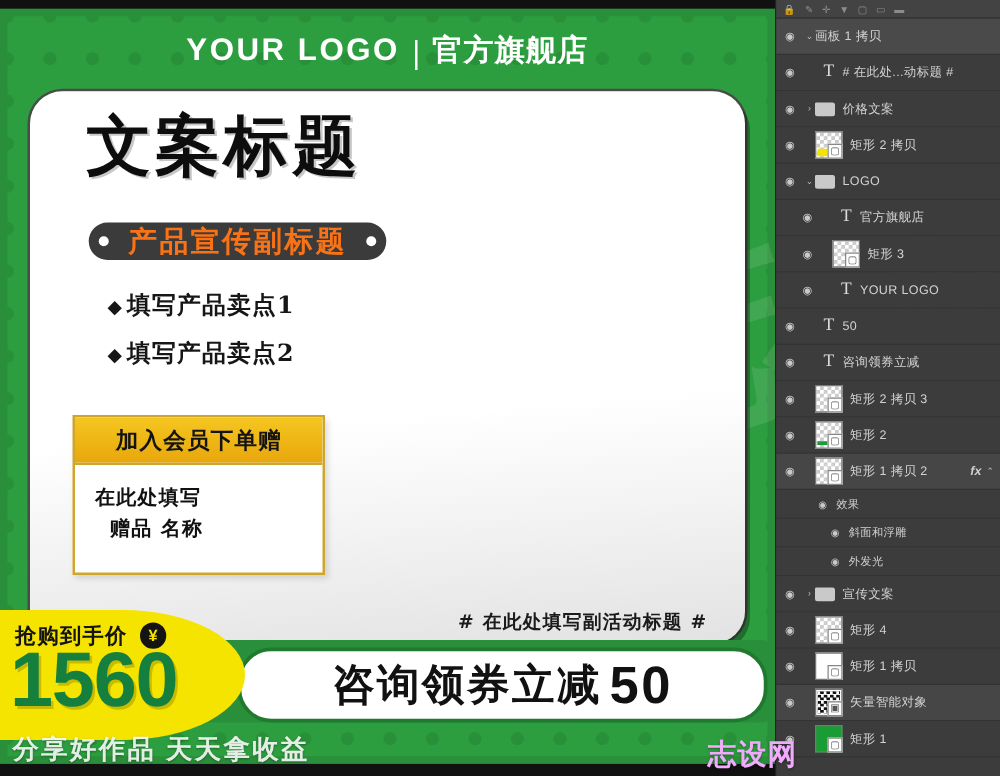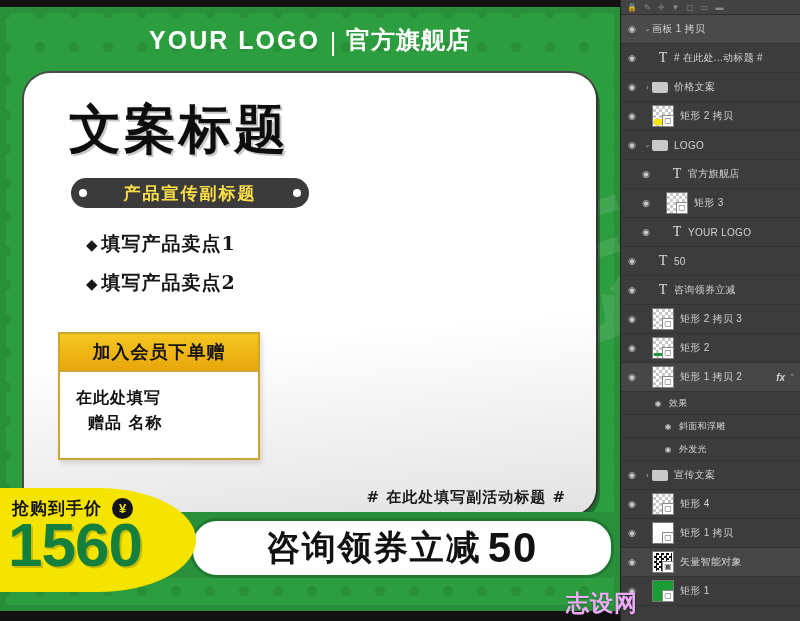--- a/index.html
+++ b/index.html
@@ -49,42 +49,42 @@
 
   
   .card{
     position:absolute;left:24px;top:66px;width:572px;height:442px;
     background:linear-gradient(175deg,#ffffff 0%,#ffffff 58%,#f3f3f3 76%,#e2e2e2 100%);
     border-radius:26px;
     box-shadow:4px 5px 0 rgba(0,0,0,.30), 0 0 0 2px #4a4a4a;
   }
 
   .headline{
-    position:absolute;left:45px;top:30px;
+    position:absolute;left:45px;top:18px;
     font-family:"DejaVu Serif","Liberation Serif",serif;
     font-size:52px;font-weight:bold;color:#0d0d0d;
     letter-spacing:3px;line-height:1;
     text-shadow:2px 2px 0 rgba(0,0,0,.22);
   }
 
   .sub-pill{
     position:absolute;left:47px;top:105px;
     height:30px;min-width:190px;
     background:#3b3b3b;border-radius:15px;
     display:flex;align-items:center;justify-content:center;
     padding:0 24px;
   }
   .sub-pill:before,.sub-pill:after{
     content:"";position:absolute;top:11px;width:8px;height:8px;
     border-radius:50%;background:#fff;
   }
   .sub-pill:before{left:8px;}
   .sub-pill:after{right:8px;}
   .sub-pill span{
-    color:#fde047;font-size:17px;font-weight:bold;letter-spacing:2px;
+    color:#f97316;font-size:23px;font-weight:bold;letter-spacing:2px;
     font-family:"DejaVu Serif","Liberation Serif",serif;
   }
 
   .bullets{
     position:absolute;left:62px;top:158px;
   }
   .bullet{
     font-family:"DejaVu Serif","Liberation Serif",serif;
     font-size:19px;font-weight:bold;color:#161616;
     letter-spacing:1px;margin-bottom:13px;
@@ -321,20 +321,21 @@
 
         <div class="pricetag">
           <div class="pt-top">
             <span class="t">抢购到手价</span>
             <span class="yen">¥</span>
           </div>
           <div class="pt-num">1560</div>
         </div>
       </div>
 
+      <div class="wm-left">分享好作品 天天拿收益</div>
     </div>
   </div>
 
   <div class="panel">
     <div class="panel-toolbar">
       <span class="tb-i">🔒</span>
       <span class="tb-i">✎</span>
       <span class="tb-i">✛</span>
       <span class="tb-i">▼</span>
       <span class="tb-i">▢</span>

